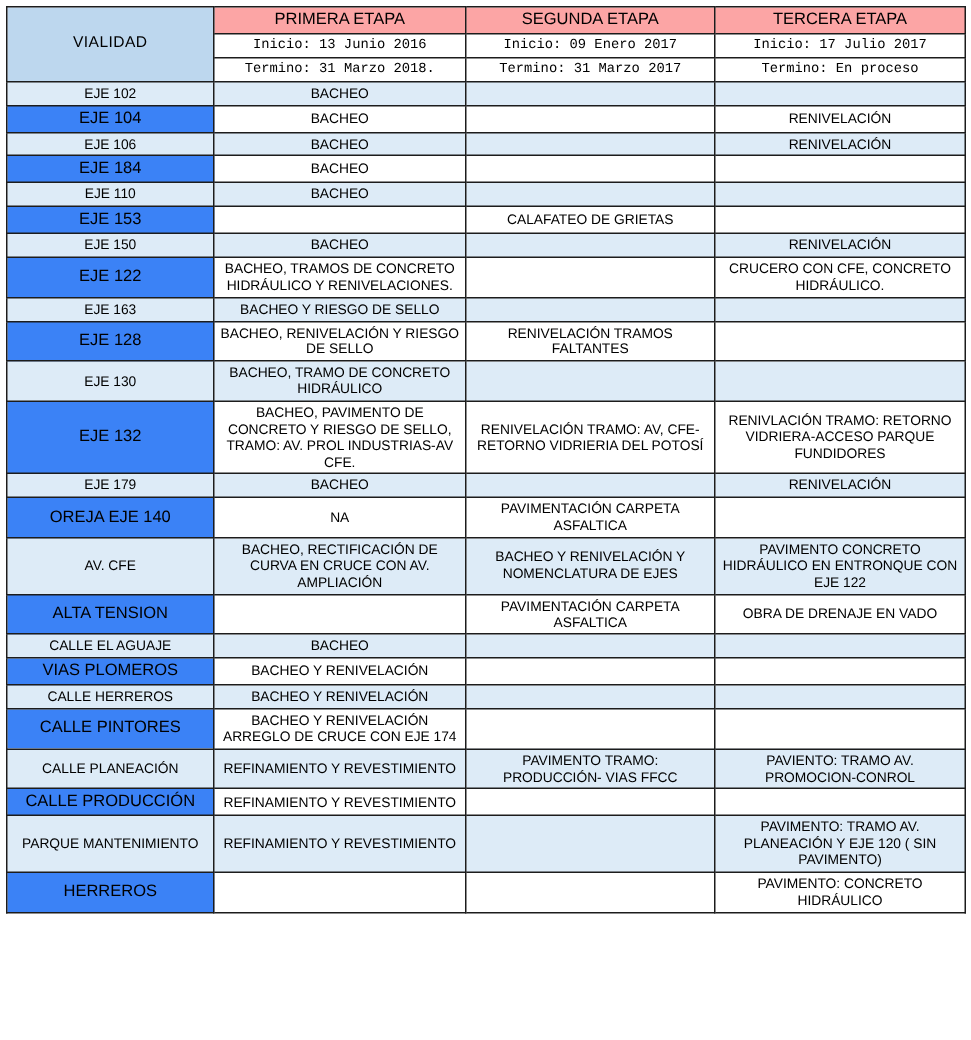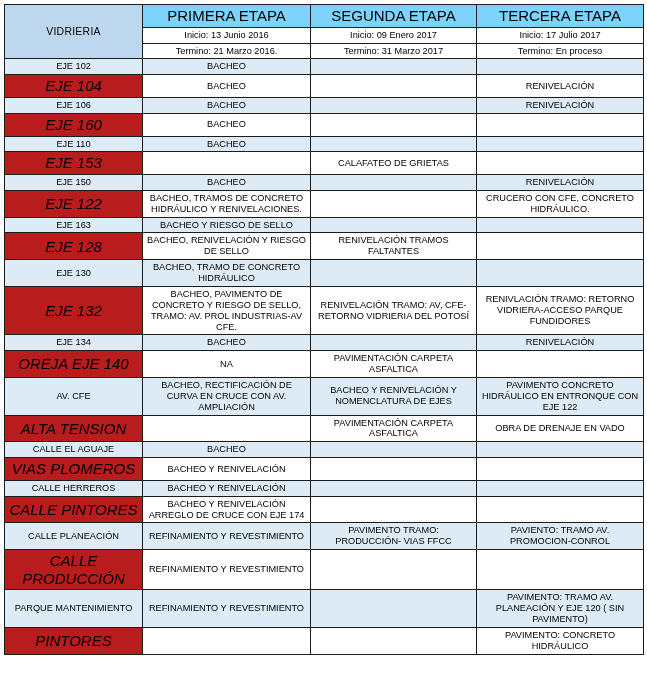--- a/index.html
+++ b/index.html
@@ -34,76 +34,76 @@
     line-height: 1.18;
     word-wrap: break-word;
     font-weight: normal;
   }
   col.c0 { width: 138px; }
   col.c1 { width: 168px; }
   col.c2 { width: 166px; }
   col.c3 { width: 167px; }
 
   .hdr {
-    background: #7dd3fc;
+    background: #fca5a5;
     font-weight: bold;
-    font-size: 15px;
+    font-size: 11px;
   }
   .hdr-left {
     background: #bdd7ee;
     font-weight: bold;
     font-size: 10.4px;
     letter-spacing: 0.3px;
   }
   .subhdr {
     background: #ffffff;
     font-weight: bold;
     font-size: 9.2px;
+    font-family: Liberation Mono, monospace;
   }
   .band {
     background: #ddebf7;
   }
   .plain {
     background: #ffffff;
   }
   .eje {
     background: #ddebf7;
     font-size: 9.2px;
   }
   .eje-plain {
-    background: #b91c1c;
-    font-size: 15px;
-    font-style: italic;
+    background: #3b82f6;
+    font-size: 11px;
   }
 </style>
 </head>
 <body>
 
 <div id="sheet">
   <table class="vial">
     <colgroup>
       <col class="c0">
         <col class="c1">
         <col class="c2">
         <col class="c3">
     </colgroup>
     <tbody id="table-body">
         <tr>
-          <td class="hdr-left" rowspan="3">VIDRIERIA</td>
+          <td class="hdr-left" rowspan="3">VIALIDAD</td>
           <td class="hdr">PRIMERA ETAPA</td>
           <td class="hdr">SEGUNDA ETAPA</td>
           <td class="hdr">TERCERA ETAPA</td>
         </tr>
         <tr>
           <td class="subhdr">Inicio: 13 Junio 2016</td>
           <td class="subhdr">Inicio: 09 Enero 2017</td>
           <td class="subhdr">Inicio: 17 Julio 2017</td>
         </tr>
         <tr>
-          <td class="subhdr">Termino: 21 Marzo 2016.</td>
+          <td class="subhdr">Termino: 31 Marzo 2018.</td>
           <td class="subhdr">Termino: 31 Marzo 2017</td>
           <td class="subhdr">Termino: En proceso</td>
         </tr>
         <tr>
           <td class="eje">EJE 102</td>
           <td class="band">BACHEO</td>
           <td class="band"></td>
           <td class="band"></td>
         </tr>
         <tr>
@@ -112,21 +112,21 @@
           <td class="plain"></td>
           <td class="plain">RENIVELACIÓN</td>
         </tr>
         <tr>
           <td class="eje">EJE 106</td>
           <td class="band">BACHEO</td>
           <td class="band"></td>
           <td class="band">RENIVELACIÓN</td>
         </tr>
         <tr>
-          <td class="eje-plain">EJE 160</td>
+          <td class="eje-plain">EJE 184</td>
           <td class="plain">BACHEO</td>
           <td class="plain"></td>
           <td class="plain"></td>
         </tr>
         <tr>
           <td class="eje">EJE 110</td>
           <td class="band">BACHEO</td>
           <td class="band"></td>
           <td class="band"></td>
         </tr>
@@ -166,21 +166,21 @@
           <td class="band"></td>
           <td class="band"></td>
         </tr>
         <tr>
           <td class="eje-plain">EJE 132</td>
           <td class="plain">BACHEO, PAVIMENTO DE CONCRETO Y RIESGO DE SELLO, TRAMO:  AV. PROL INDUSTRIAS-AV CFE.</td>
           <td class="plain">RENIVELACIÓN TRAMO: AV, CFE-RETORNO VIDRIERIA DEL POTOSÍ</td>
           <td class="plain">RENIVLACIÓN TRAMO: RETORNO VIDRIERA-ACCESO PARQUE FUNDIDORES</td>
         </tr>
         <tr>
-          <td class="eje">EJE 134</td>
+          <td class="eje">EJE 179</td>
           <td class="band">BACHEO</td>
           <td class="band"></td>
           <td class="band">RENIVELACIÓN</td>
         </tr>
         <tr>
           <td class="eje-plain">OREJA EJE 140</td>
           <td class="plain">NA</td>
           <td class="plain">PAVIMENTACIÓN CARPETA ASFALTICA</td>
           <td class="plain"></td>
         </tr>
@@ -232,20 +232,20 @@
           <td class="plain"></td>
           <td class="plain"></td>
         </tr>
         <tr>
           <td class="eje">PARQUE MANTENIMIENTO</td>
           <td class="band">REFINAMIENTO Y REVESTIMIENTO</td>
           <td class="band"></td>
           <td class="band">PAVIMENTO: TRAMO AV. PLANEACIÓN Y EJE 120 ( SIN PAVIMENTO)</td>
         </tr>
         <tr>
-          <td class="eje-plain">PINTORES</td>
+          <td class="eje-plain">HERREROS</td>
           <td class="plain"></td>
           <td class="plain"></td>
           <td class="plain">PAVIMENTO: CONCRETO HIDRÁULICO</td>
         </tr>
       </tbody>
   </table>
 </div>
 
 </body></html>

